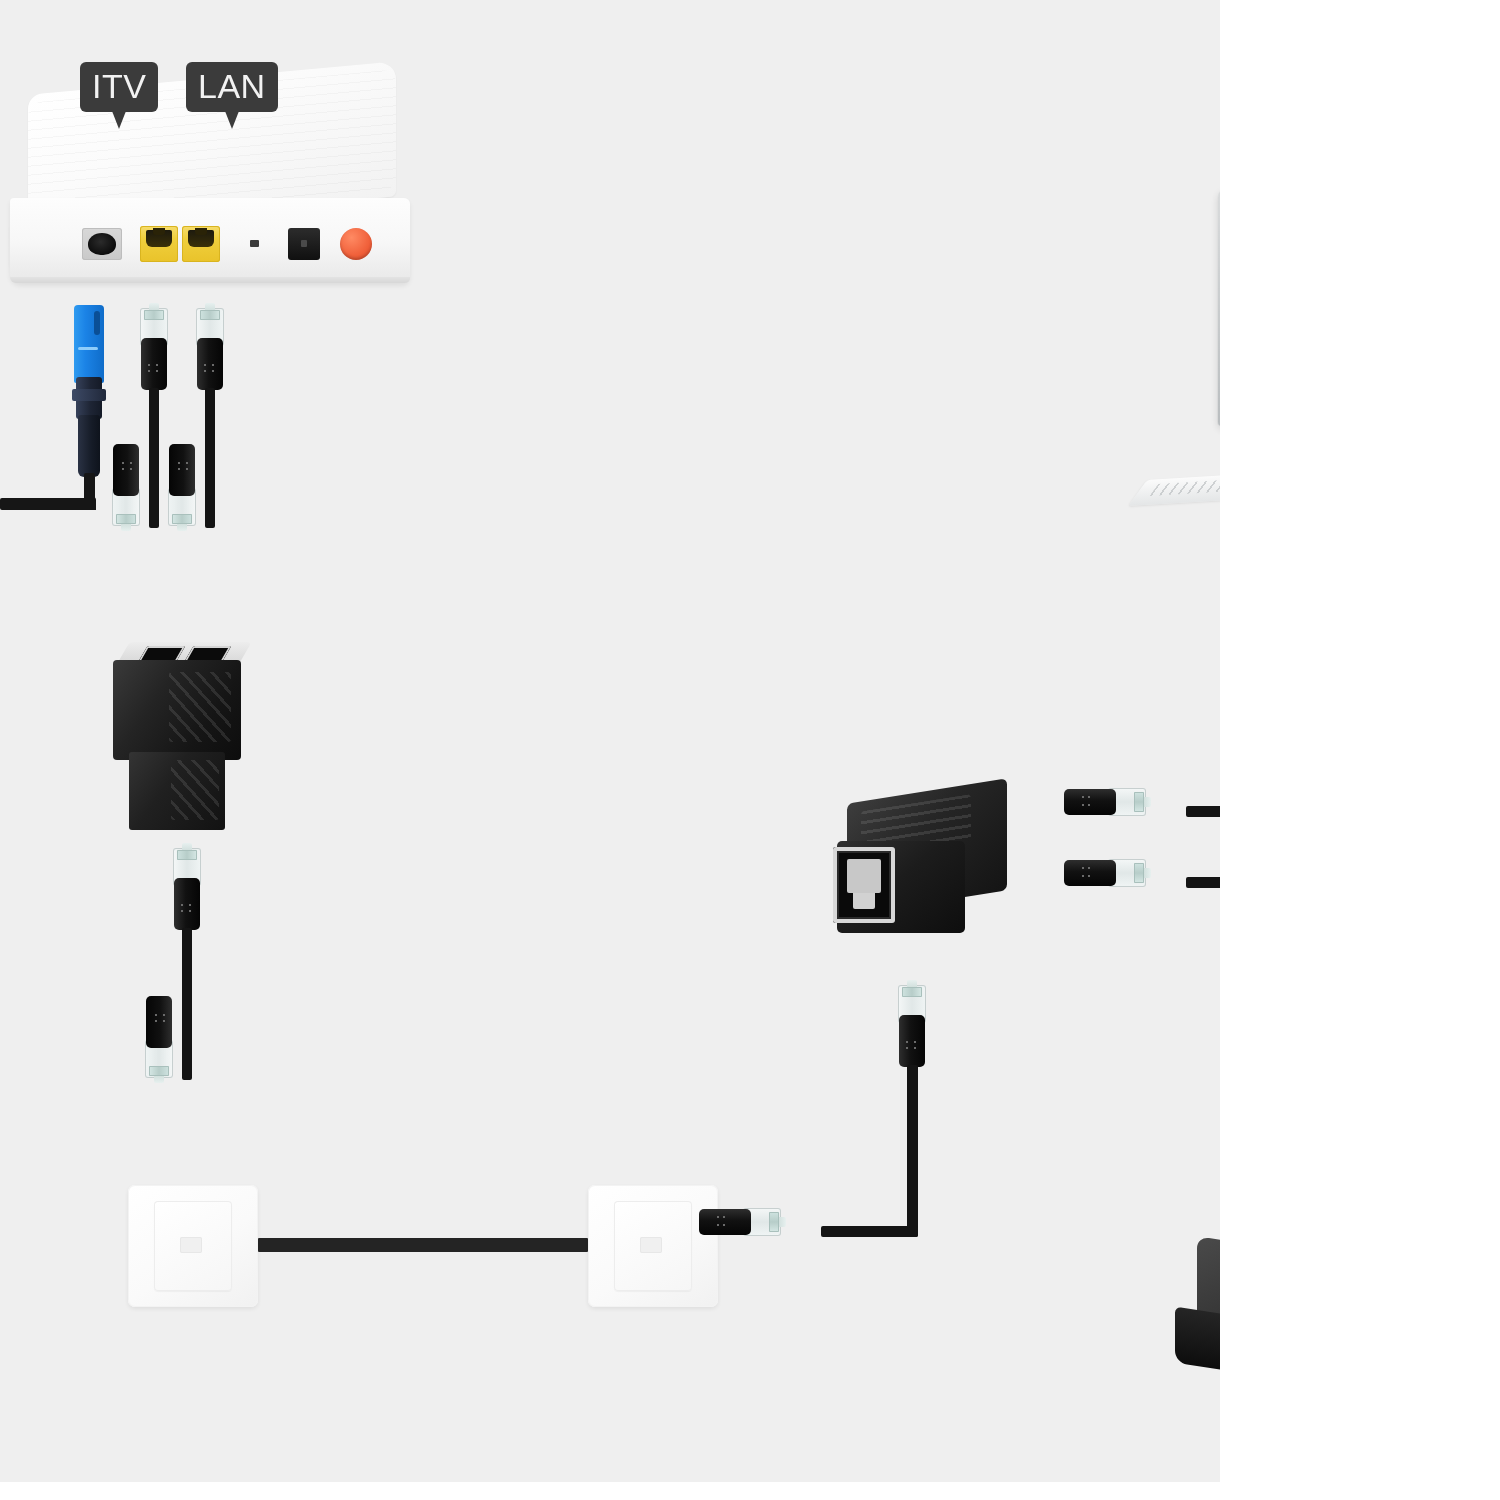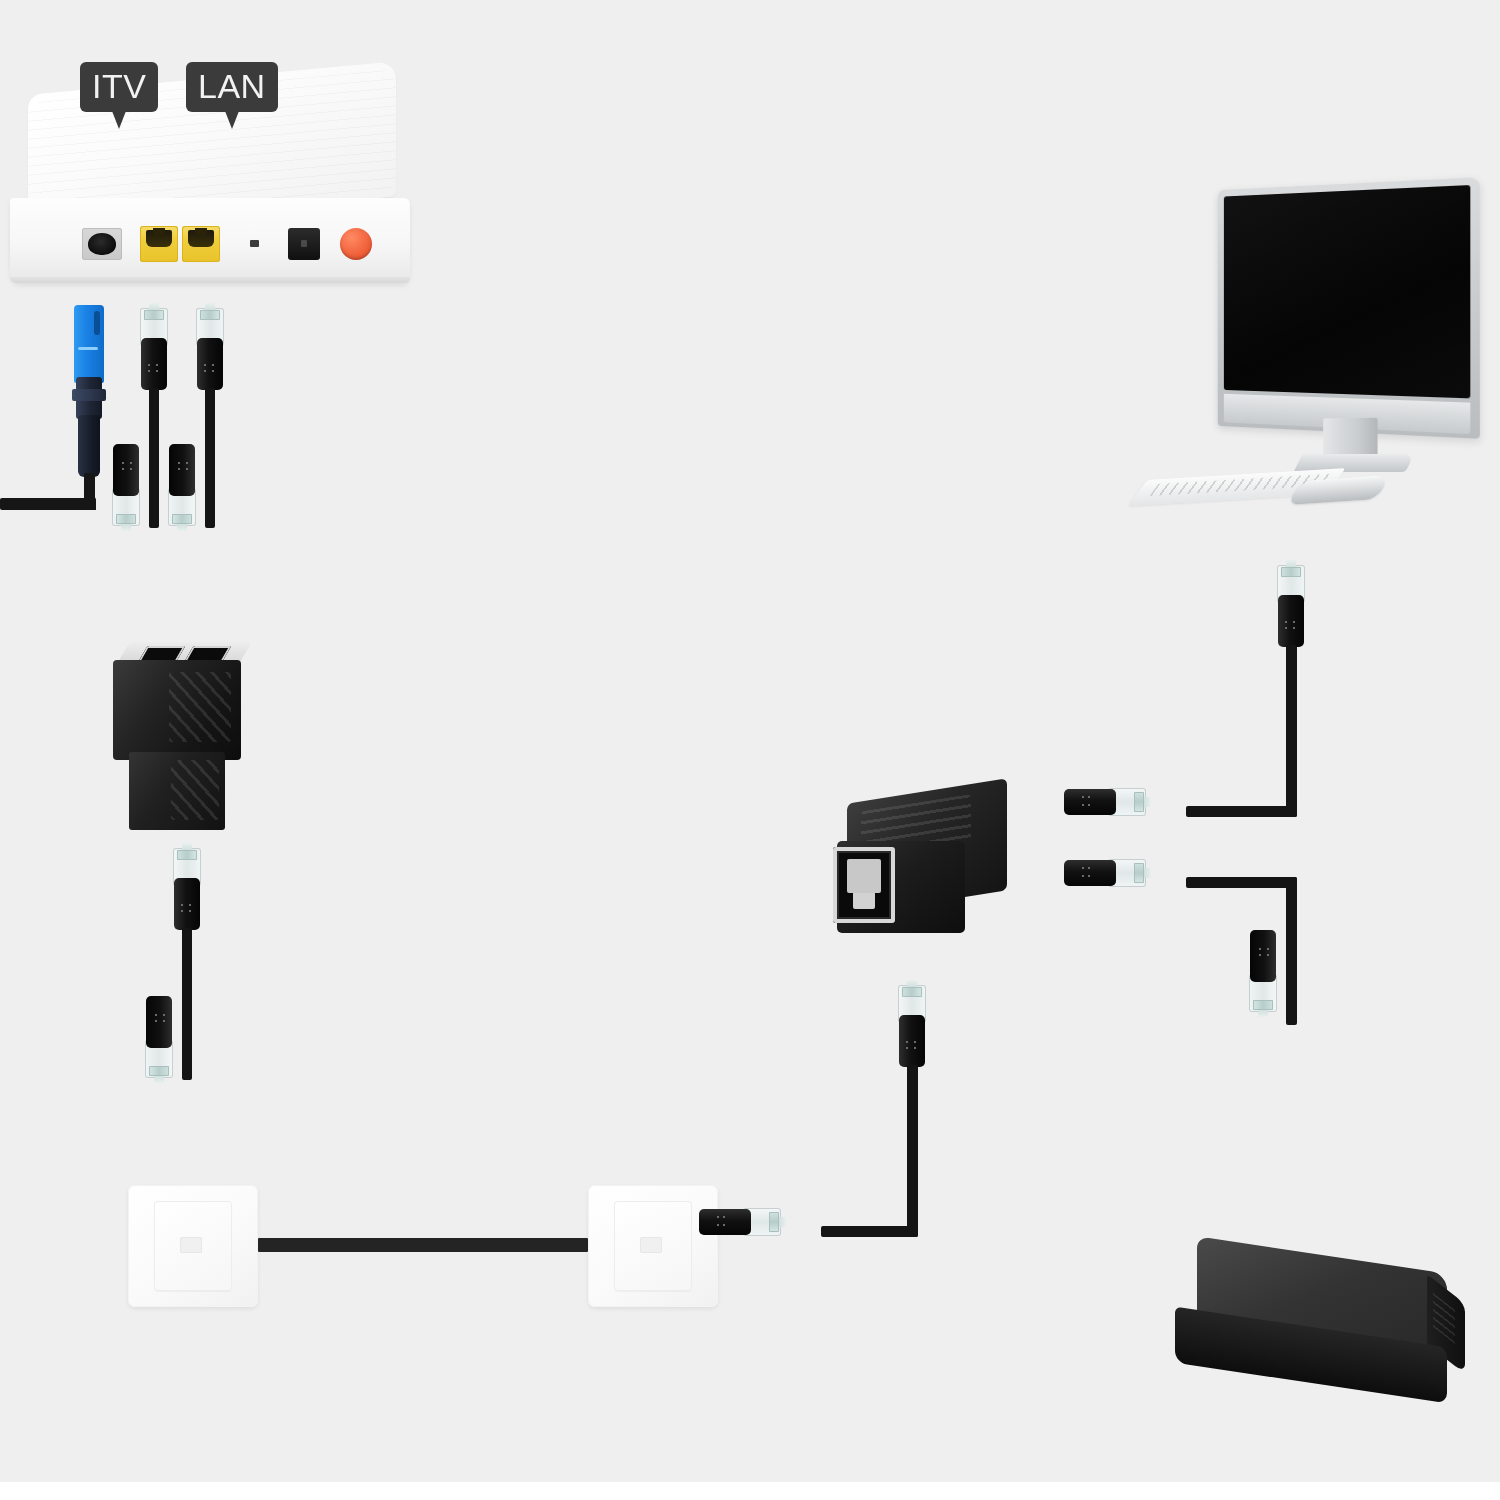--- a/index.html
+++ b/index.html
@@ -4,21 +4,21 @@
 <style>
   html,body{margin:0;padding:0;}
   body{
     width:1500px;height:1500px;
     background:#ffffff;
     font-family:"Liberation Sans", sans-serif;
     overflow:hidden;
   }
   #stage{
     position:relative;
-    width:1500px;height:1482px;
+    width:1220px;height:1482px;
     background:#efefef;
     overflow:hidden;
   }
   #bottom-strip{
     position:absolute;left:0;top:1482px;width:1500px;height:18px;background:#ffffff;
   }
   .abs{position:absolute;}
 
   
   #onu{left:10px;top:78px;width:400px;height:225px;}

